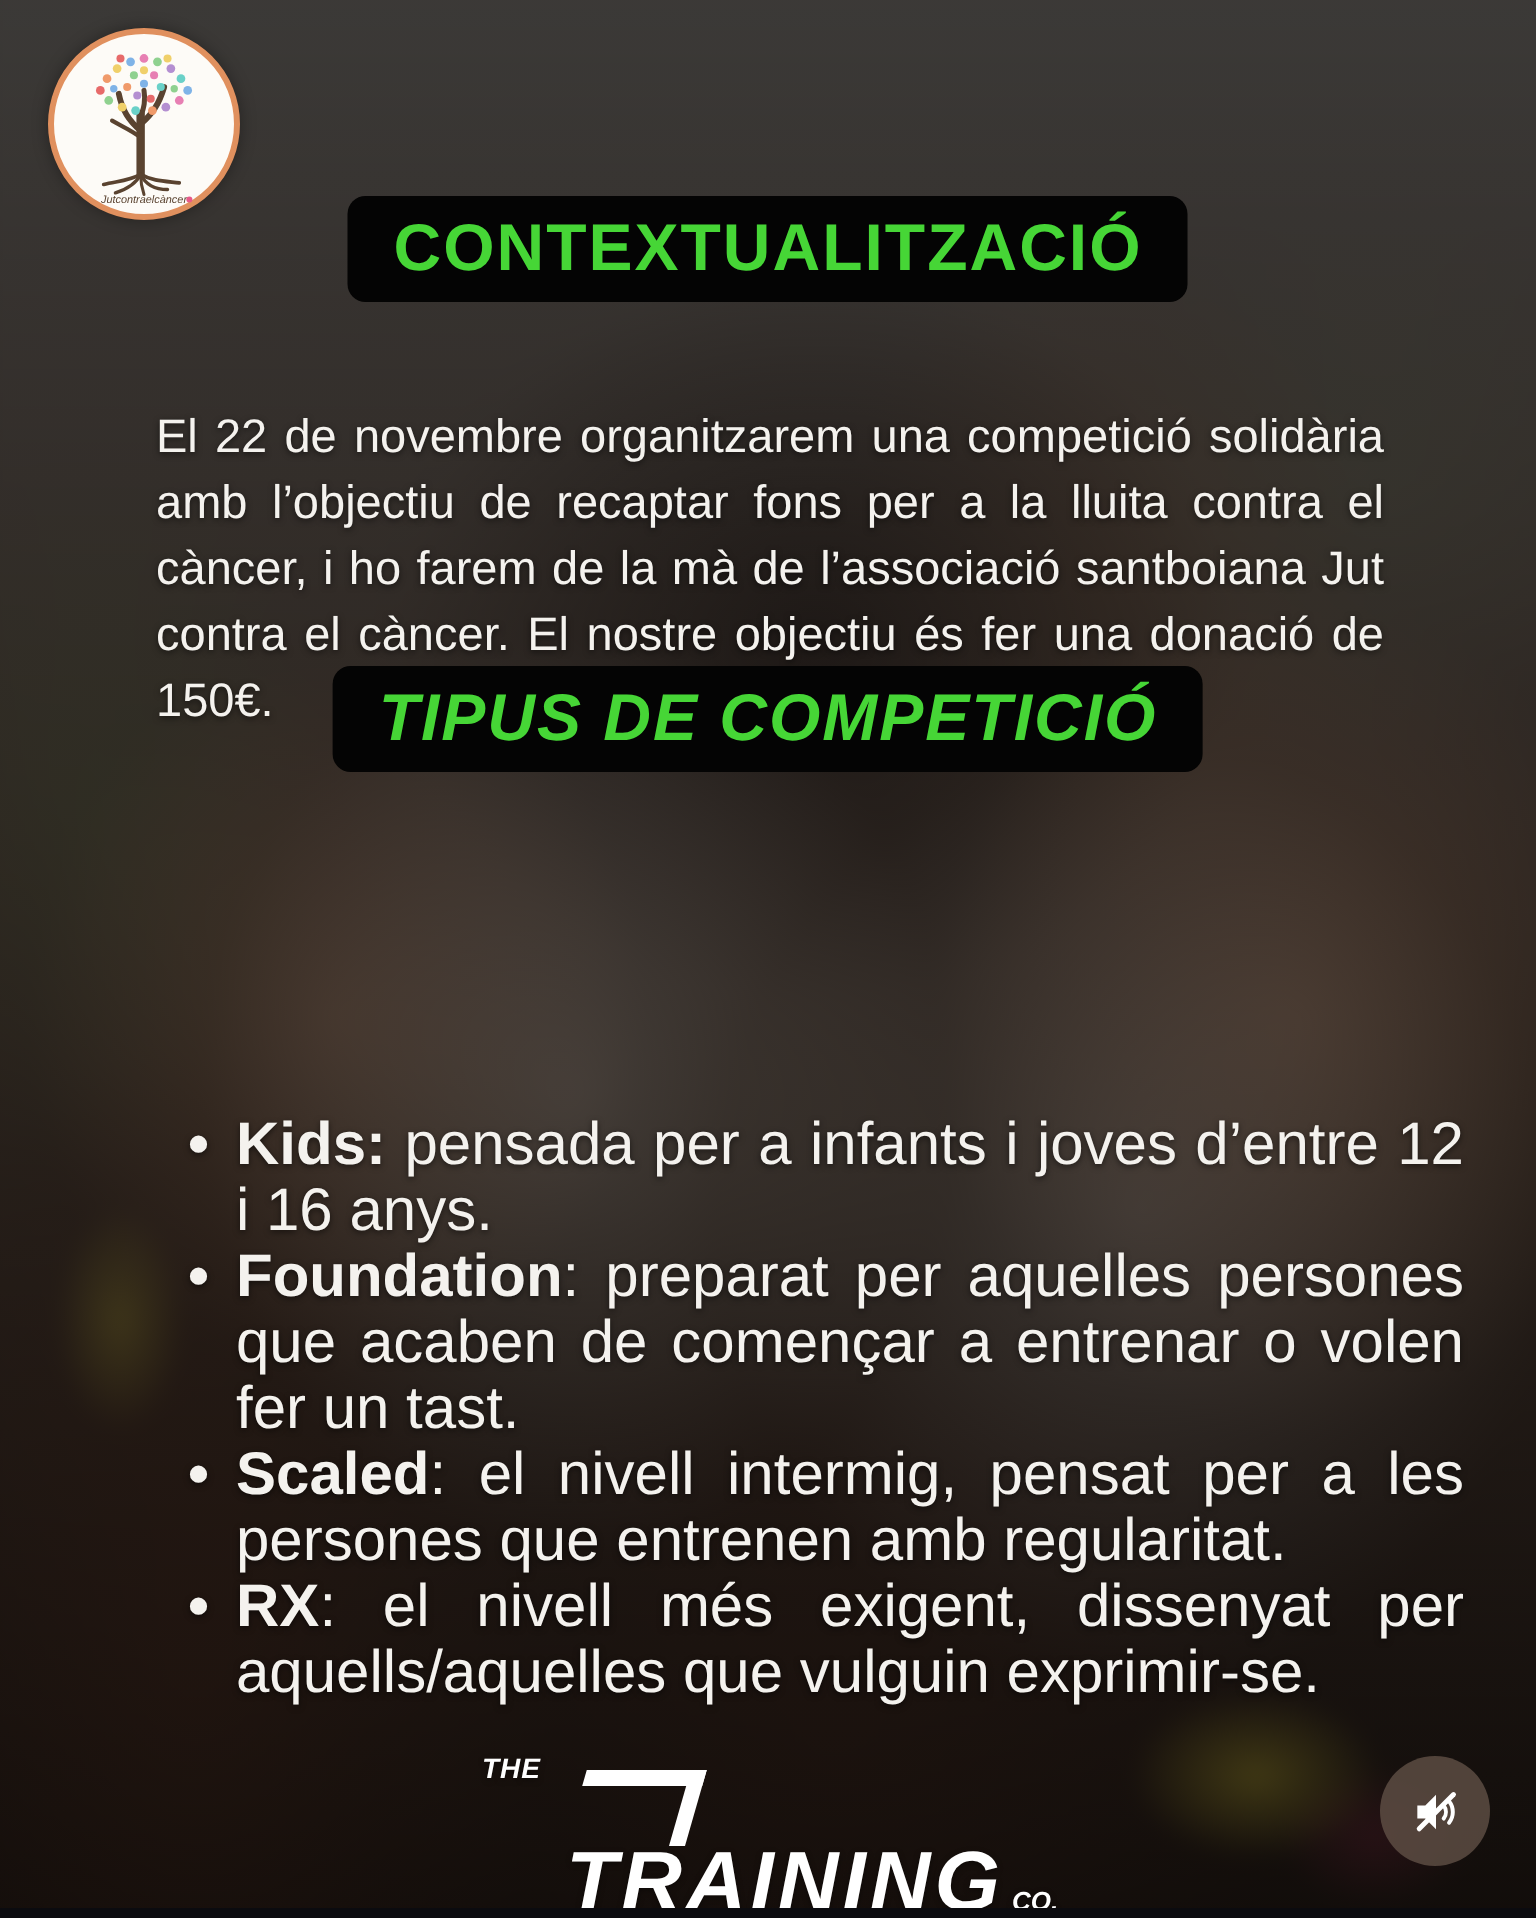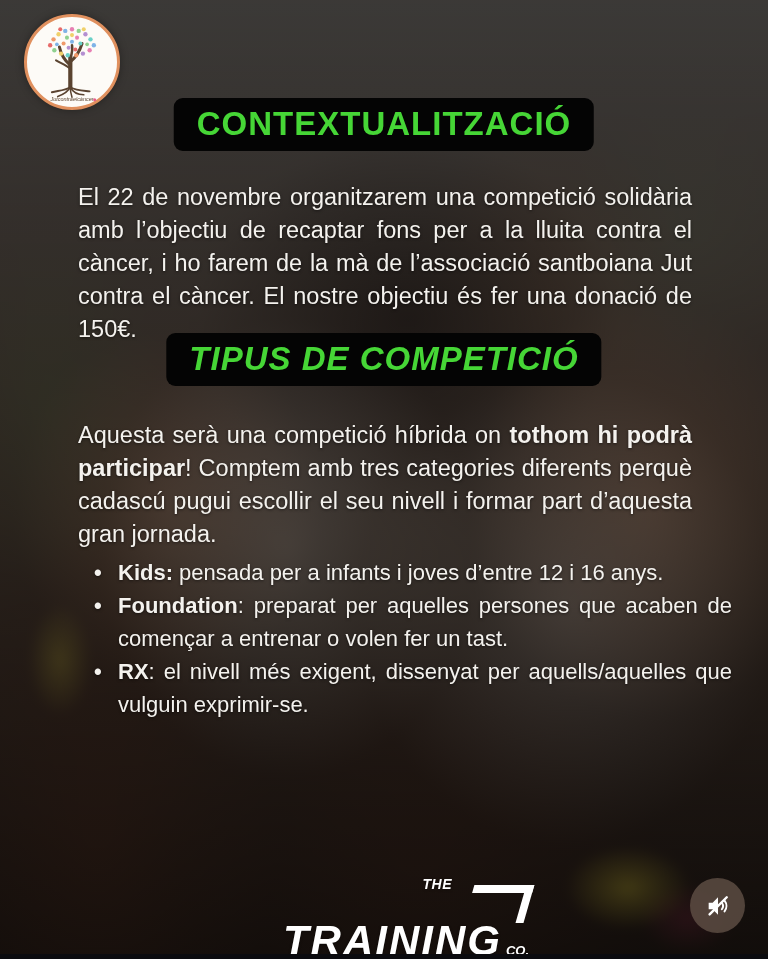--- a/index.html
+++ b/index.html
@@ -56,39 +56,39 @@
   .pill-1{top:98px;}
   .pill-2{top:333px;font-style:italic;}
 
   
   .copy{
     position:absolute;left:78px;width:614px;color:#f4f2ee;
     font-size:23.5px;line-height:33px;text-align:justify;
     text-shadow:0 1px 3px rgba(0,0,0,.55);
   }
   .copy b,.lead{font-weight:700;}
-  .para-1{top:155px;margin-top:26px;}
+  .para-1{top:176px;margin-top:26px;}
   .para-2{top:395px;}
   .cat-list{
     position:absolute;left:78px;width:614px;top:556px;color:#f4f2ee;
-    font-size:22px;line-height:33px;text-shadow:0 1px 3px rgba(0,0,0,.55);
+    font-size:30px;line-height:33px;text-shadow:0 1px 3px rgba(0,0,0,.55);
     margin:0;padding:0 0 0 40px;list-style:none;
   }
   .cat-list li{text-align:justify;position:relative;}
   .cat-list li::before{
     content:"•";position:absolute;left:-24px;top:0;font-weight:700;
   }
 
   
   .tlogo{
     position:absolute;top:876px;left:50%;transform:translateX(-50%);
     color:#fff;font-style:italic;font-weight:800;white-space:nowrap;
     text-shadow:0 1px 3px rgba(0,0,0,.4);
   }
-  .tlogo-row1{display:flex;align-items:baseline;padding-left:2px;justify-content:flex-end;}
+  .tlogo-row1{display:flex;align-items:baseline;padding-left:2px;}
   .tlogo-the{font-size:14px;letter-spacing:.5px;margin-right:3px;}
   .tlogo-original{font-size:28px;letter-spacing:2.5px;}
   .tlogo-bracket{
     width:52px;height:30px;margin-left:14px;align-self:flex-start;margin-top:9px;
     border-top:8px solid #fff;border-right:8px solid #fff;
     transform:skewX(-16deg);
   }
   .tlogo-row2{display:flex;align-items:baseline;margin-top:-6px;padding-left:44px;}
   .tlogo-training{font-size:42px;letter-spacing:2px;}
   .tlogo-co{font-size:13px;margin-left:4px;font-style:italic;}
@@ -159,28 +159,30 @@
   <div class="pill pill-1">
     <span>CONTEXTUALITZACIÓ</span>
   </div>
 
   <p class="copy para-1">El 22 de novembre organitzarem una competició solidària amb l’objectiu de recaptar fons per a la lluita contra el càncer, i ho farem de la mà de l’associació santboiana Jut contra el càncer. El nostre objectiu és fer una donació de 150€.</p>
 
   <div class="pill pill-2">
     <span>TIPUS DE COMPETICIÓ</span>
   </div>
 
-  <p class="copy para-2"><span>Aquesta serà una competició híbrida on </span><span style="font-weight: 700;">tothom hi podrà participar</span><span>! Comptem amb tres categories diferents perquè cadascú pugui escollir el seu nivell i formar part d’aquesta gran jornada.</span></p>
 
   <ul class="cat-list">
     <li>
       <span class="lead">Kids:</span><span> pensada per a infants i joves d’entre 12 i 16 anys.</span>
     </li>
     <li>
       <span class="lead">Foundation</span><span>: preparat per aquelles persones que acaben de començar a entrenar o volen fer un tast.</span>
+    </li>
+    <li>
+      <span class="lead">Scaled</span><span>: el nivell intermig, pensat per a les persones que entrenen amb regularitat.</span>
     </li>
     <li>
       <span class="lead">RX</span><span>: el nivell més exigent, dissenyat per aquells/aquelles que vulguin exprimir-se.</span>
     </li>
   </ul>
 
   <div class="tlogo">
     <div class="tlogo-row1">
       <span class="tlogo-the">THE</span>
       <span class="tlogo-bracket"></span>

